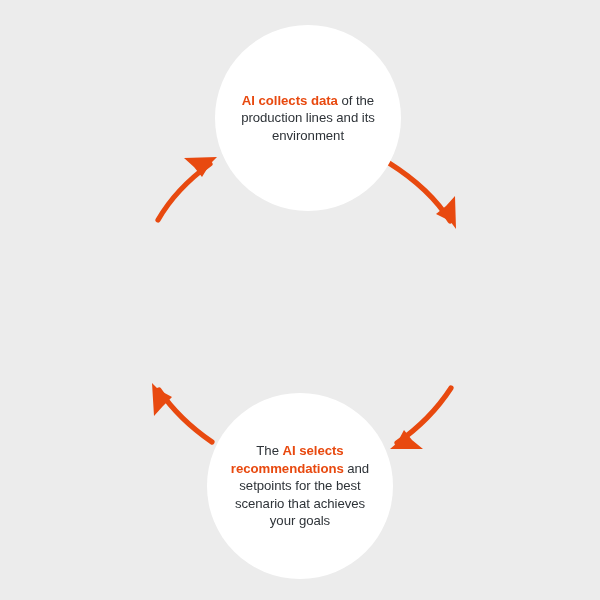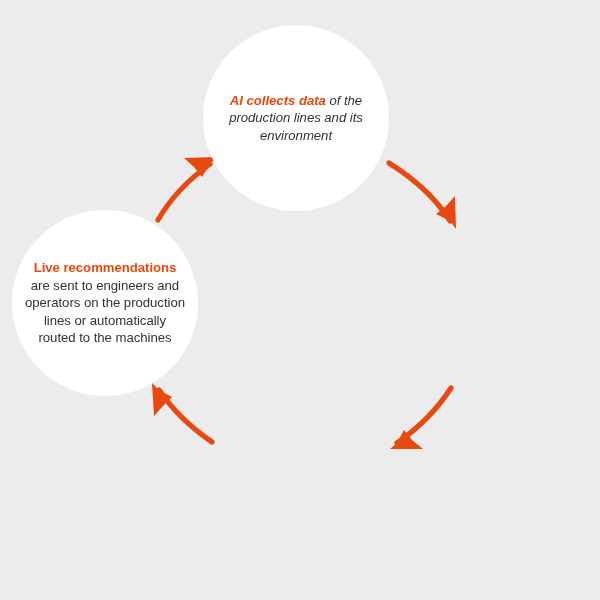--- a/index.html
+++ b/index.html
@@ -43,21 +43,21 @@
     font-size: 13.2px;
     line-height: 1.33;
     color: #2e3338;
     padding: 0 10px;
     letter-spacing: -0.05px;
   }
   .hl {
     color: #e8490f;
     font-weight: bold;
   }
-  #node-collect  { left: 203px; top: 25px; font-style: italic; }
+  #node-collect  { left: 215px; top: 25px; }
   #node-simulate { left: 402px; top: 210px; }
   #node-select   { left: 207px; top: 393px; }
   #node-live     { left: 12px;  top: 210px; }
 
   #node-collect .node-text  { width: 150px; }
   #node-simulate .node-text { width: 166px; }
   #node-select .node-text   { width: 158px; }
   #node-live .node-text     { width: 160px; }
 </style>
 </head>
@@ -86,18 +86,18 @@
       <path d="M 158,220 C 170,199 188,180 210,164" stroke="#e8490f" stroke-width="5.2" fill="none" stroke-linecap="round"></path>
       <path d="M 210,164 L 202,177 L 194,167 L 184,158 L 217,157 Z" fill="#e8490f"></path>
     </g>
   </svg>
 
   <div class="node" id="node-collect">
     <div class="node-text"><span class="hl">AI collects data</span><span> of the production lines and its environment</span></div>
   </div>
 
 
+  <div class="node" id="node-select">
+    <div class="node-text"><span>The </span><span class="hl">AI selects recommendations</span><span> and setpoints for the best scenario that achieves your goals</span></div>
+  </div>
 
-  <div class="node" id="node-live">
-    <div class="node-text"><span class="hl">Live recommendations</span><span> are sent to engineers and operators on the production lines or automatically routed to the machines</span></div>
-  </div>
 
 </div>
 
 </body></html>

